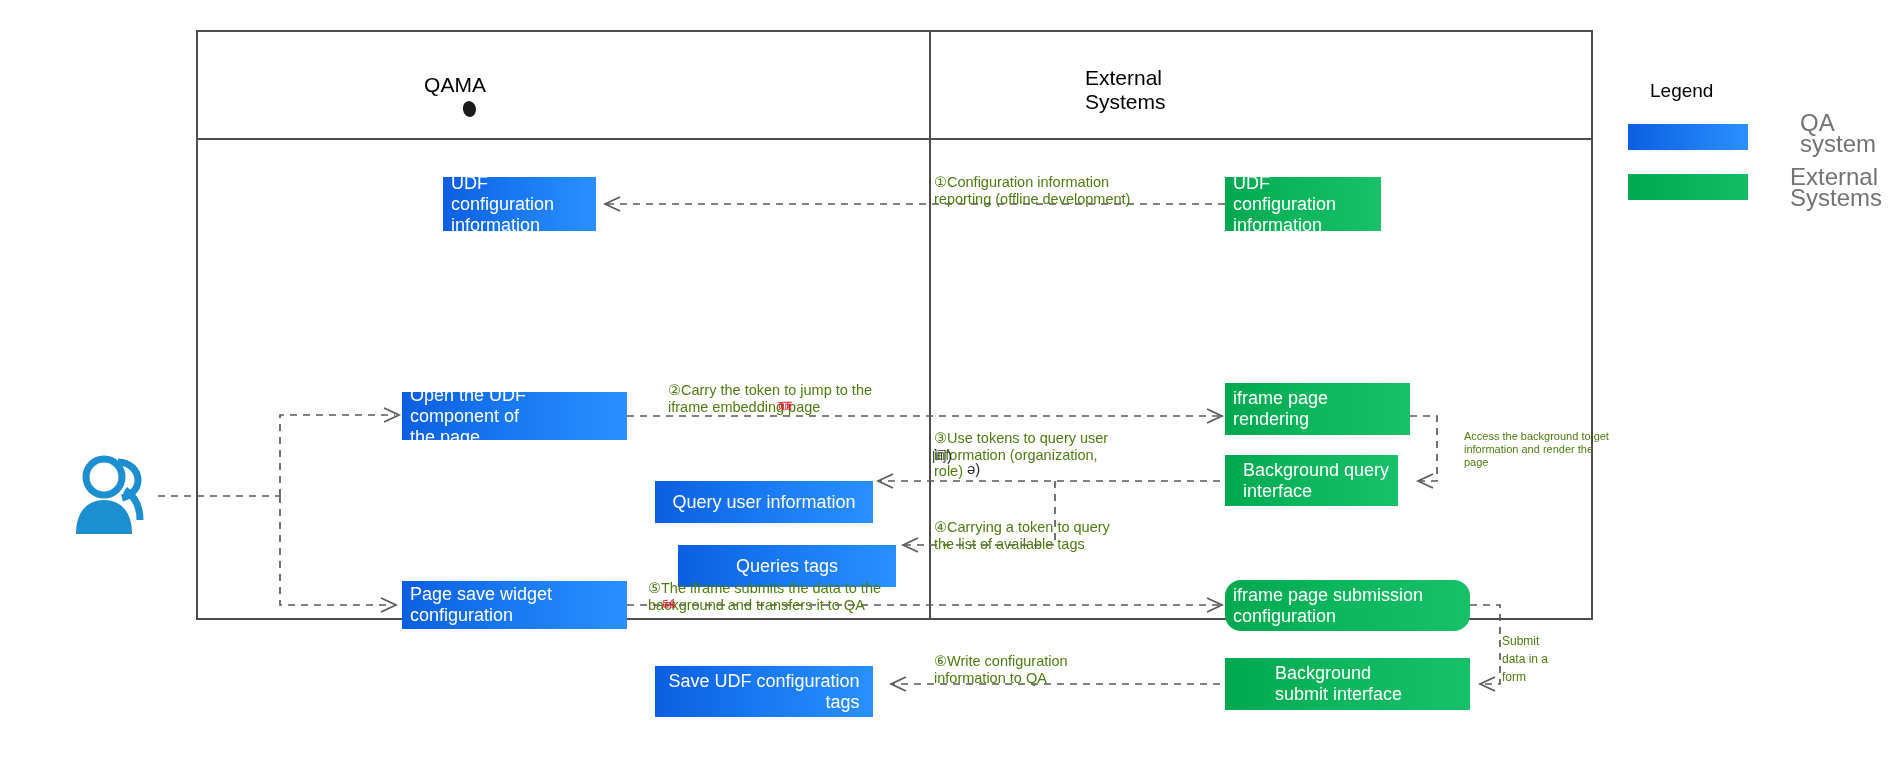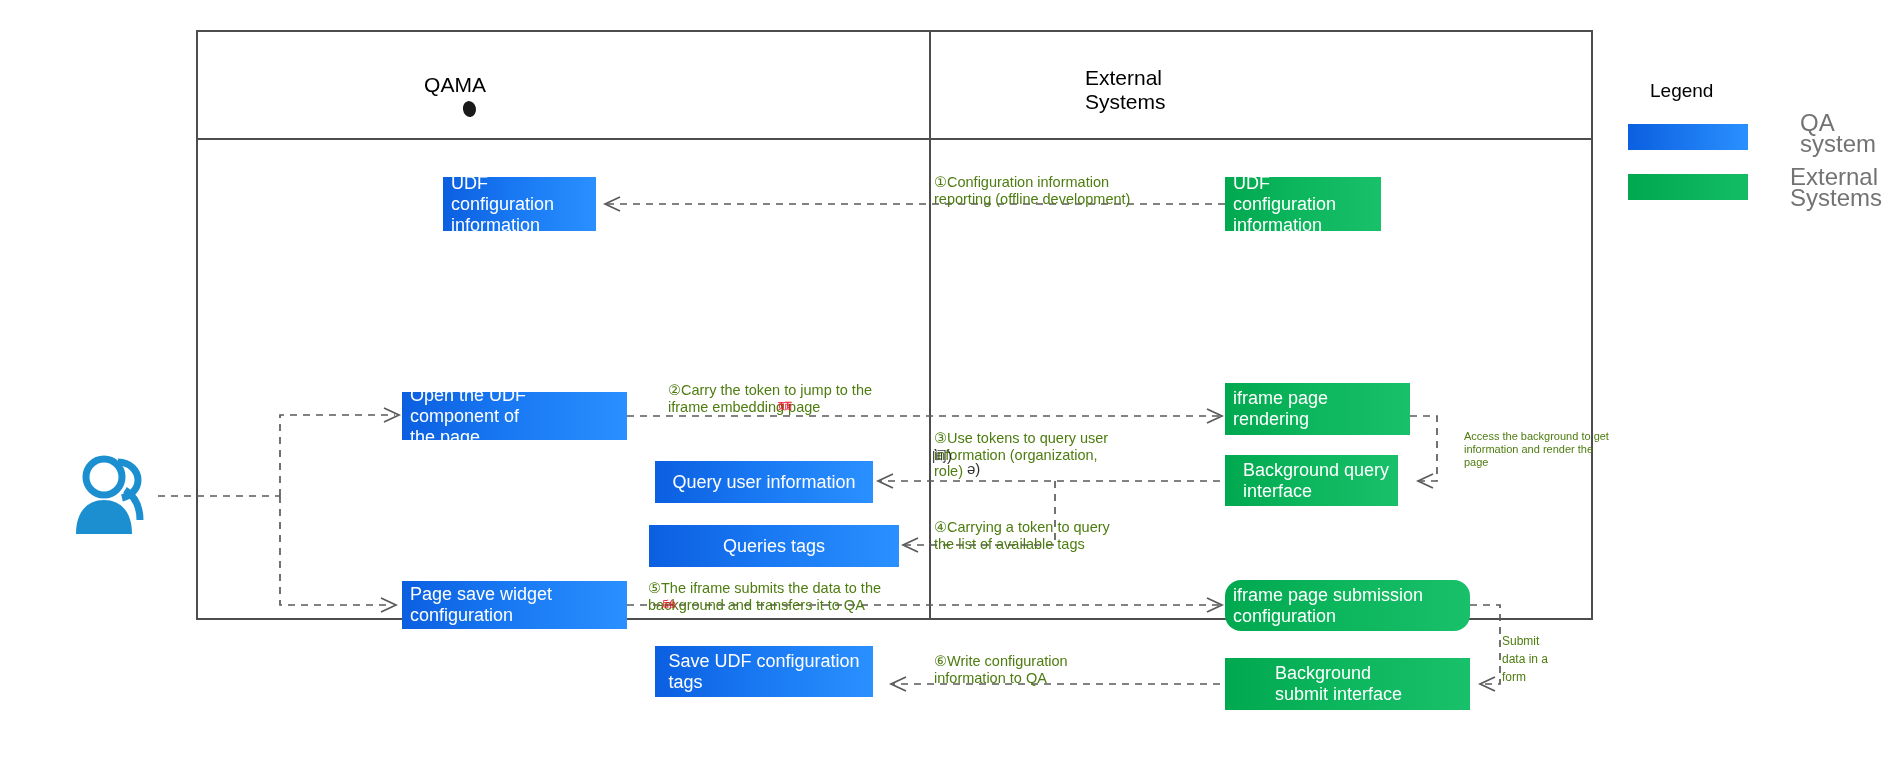--- a/index.html
+++ b/index.html
@@ -27,21 +27,21 @@
 
   
   .box{
     position:absolute;box-sizing:border-box;color:#ffffff;
     font-size:18px;line-height:21px;padding:6px 8px;
     display:flex;align-items:center;white-space:pre-line;
     overflow:visible;
   }
   .box.blue{background:linear-gradient(90deg,#0b5fe0 0%,#1877f2 45%,#2a90ff 100%);}
   .box.green{background:linear-gradient(90deg,#00a84f 0%,#0cb65c 45%,#18c06a 100%);}
-  .box.center{justify-content:center;text-align:left;}
+  .box.center{justify-content:center;text-align:right;margin-top:20px;}
   .box.left{justify-content:flex-start;text-align:left;}
   .box .ovf{display:block;width:max-content;}
 
   
   .clabel{
     position:absolute;color:#4d7c0f;font-size:14.5px;line-height:16.5px;
     white-space:pre-line;text-align:left;
   }
   .clabel.sm{font-size:11px;line-height:13px;}
   .redmark{
@@ -131,21 +131,21 @@
   <div class="box blue left" style="left:443px;top:177px;width:153px;height:54px;">UDF configuration
 information</div>
 
   <div class="box blue left" style="left:402px;top:392px;width:225px;height:48px;">
     <span class="ovf">Open the UDF component of
 the page</span>
   </div>
 
   <div class="box blue center" style="left:655px;top:461px;width:218px;height:42px;">Query user information</div>
 
-  <div class="box blue center" style="left:649px;top:525px;width:250px;height:42px;">Queries tags</div>
+  <div class="box blue center" style="left:678px;top:525px;width:218px;height:42px;">Queries tags</div>
 
   <div class="box blue left" style="left:402px;top:581px;width:225px;height:48px;">Page save widget
 configuration</div>
 
   <div class="box blue center" style="left:655px;top:646px;width:218px;height:51px;">Save UDF configuration
 tags</div>
 
   <div class="box green left" style="left:1225px;top:177px;width:156px;height:54px;">UDF configuration
 information</div>
 

